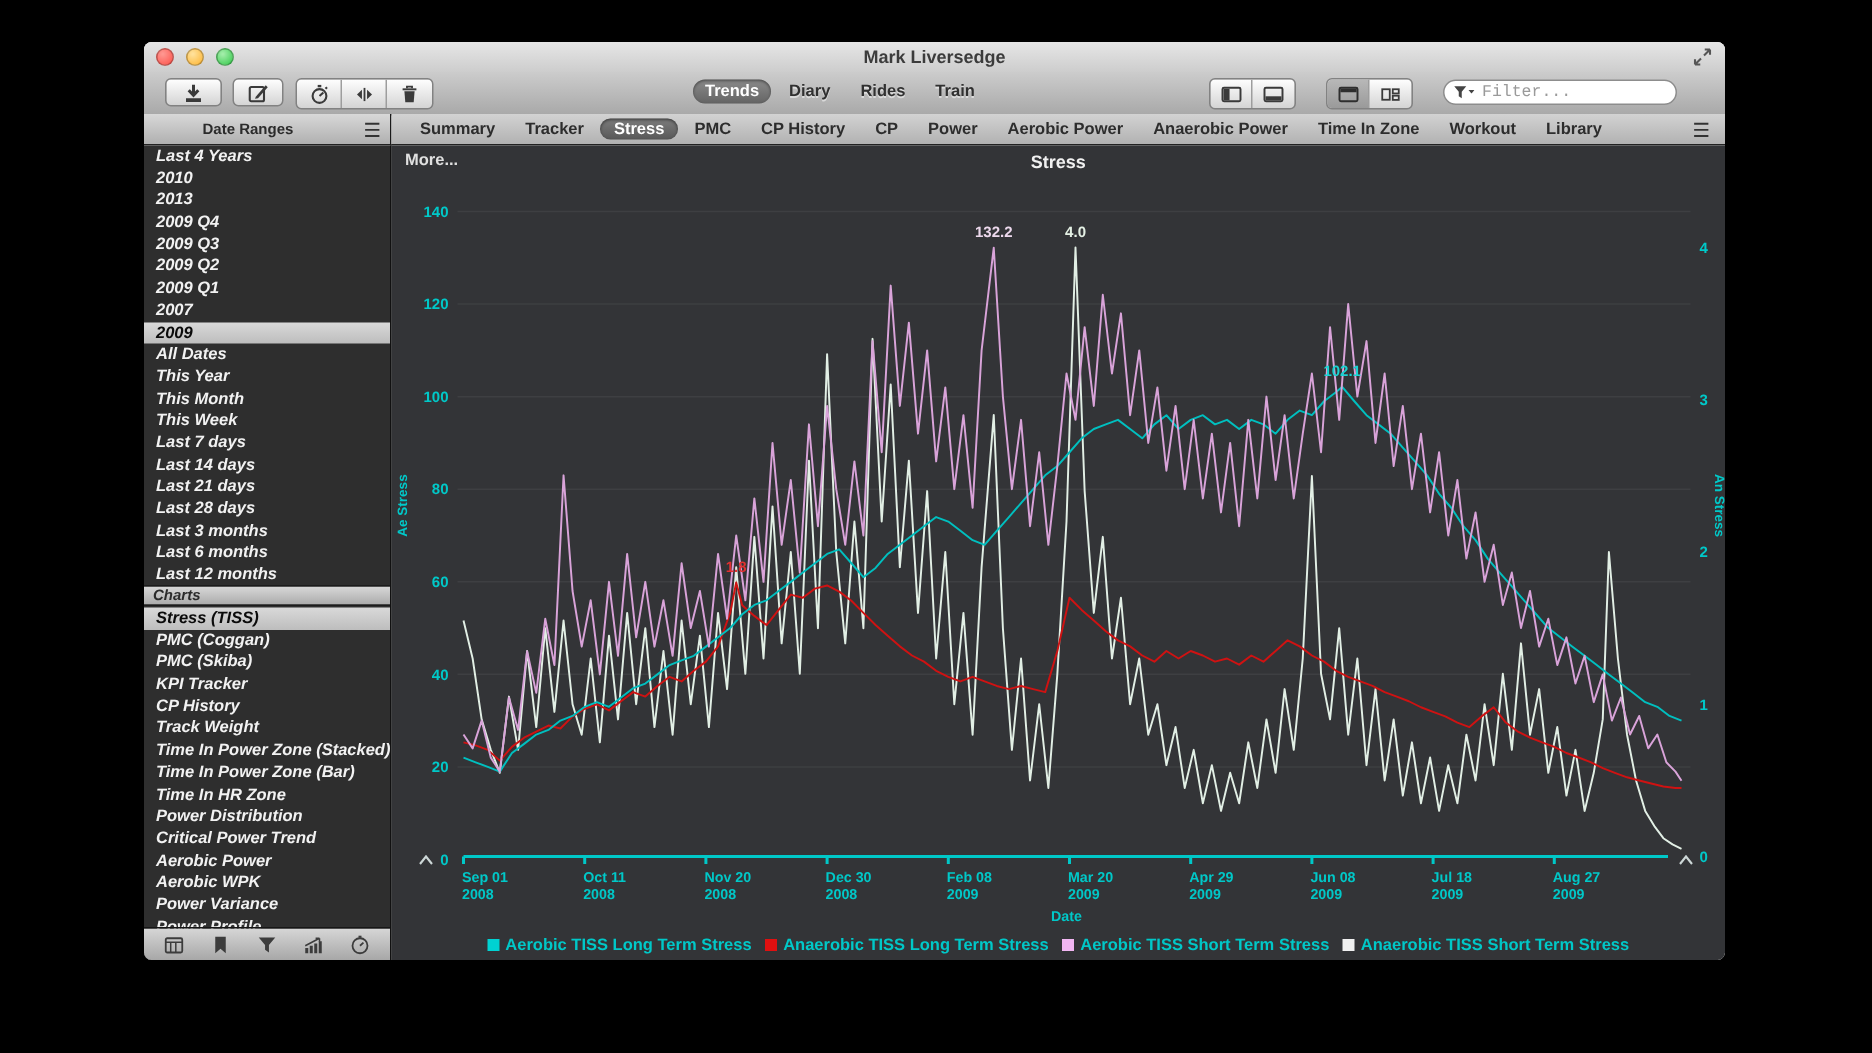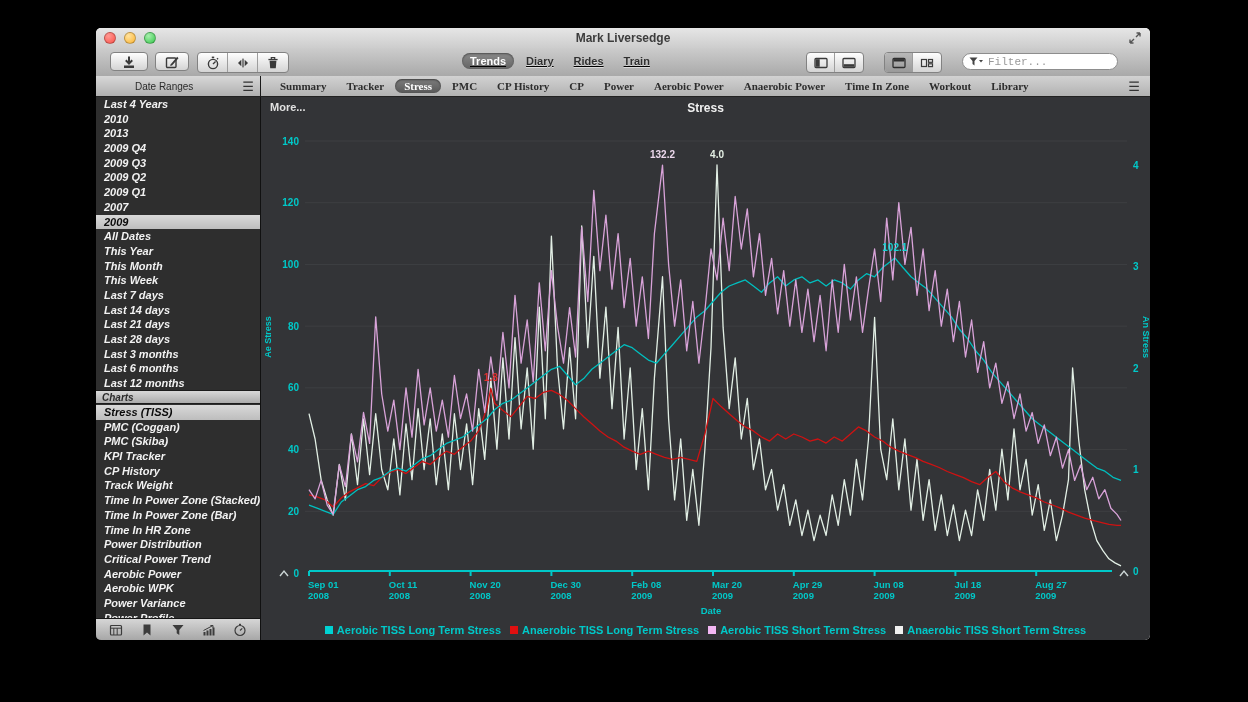--- a/index.html
+++ b/index.html
@@ -22,41 +22,41 @@
   .toolbar{position:absolute;left:0;top:20px;width:100%;height:28px;
            background:linear-gradient(#cccccc,#a9a9a9);border-bottom:1px solid #6f6f6f;}
   .tbtn{position:absolute;top:4px;height:19px;box-sizing:border-box;border:1px solid #828282;
         border-radius:4px;background:linear-gradient(#fefefe,#d4d4d4);
         display:flex;align-items:center;justify-content:center;}
   .tgroup{position:absolute;top:4px;height:19px;display:flex;border:1px solid #828282;border-radius:4px;
           background:linear-gradient(#fefefe,#d4d4d4);overflow:hidden;}
   .tseg{width:30px;display:flex;align-items:center;justify-content:center;border-right:1px solid #9d9d9d;box-sizing:border-box;}
   .tseg:last-child{border-right:none;}
   .icon16{width:16px;height:16px;display:block;}
-  .viewtabs{position:absolute;left:366px;top:5px;display:flex;align-items:center;gap:4px;text-decoration:underline;}
+  .viewtabs{position:absolute;left:366px;top:5px;display:flex;align-items:center;gap:4px;}
   .vtab{font-size:11px;font-weight:bold;color:#303030;padding:2px 8px;text-shadow:0 1px 0 rgba(255,255,255,.5);}
   .vtab.sel{background:linear-gradient(#8b8b8b,#646464);color:#fff;border-radius:9px;
             box-shadow:inset 0 1px 2px rgba(0,0,0,.45);text-shadow:none;}
   .filter{position:absolute;left:866px;top:5px;width:156px;height:17px;border-radius:9px;
           background:#fff;border:1px solid #8d8d8d;display:flex;align-items:center;padding:0 6px;box-sizing:border-box;}
   .filter input{border:none;outline:none;flex:1;font-size:11px;color:#333;background:transparent;
                 font-family:Liberation Mono, monospace;min-width:0;}
   .filter input::placeholder{color:#9a9a9a;}
   .funnel{width:14px;height:10px;margin-right:3px;flex:none;}
   
   .hdrrow{position:absolute;left:0;top:48px;width:100%;height:21px;}
   .sidehdr{position:absolute;left:0;top:0;width:165px;height:21px;box-sizing:border-box;
            background:linear-gradient(#d8d8d8,#b0b0b0);border-bottom:1px solid #222;border-right:1px solid #1a1a1a;
            display:flex;align-items:center;padding:0 6px;}
-  .sidehdr span.lbl{font-size:10px;font-weight:normal;color:#2b2b2b;flex:1;padding-left:33px;}
+  .sidehdr span.lbl{font-size:10px;font-weight:bold;color:#2b2b2b;flex:1;padding-left:33px;}
   .burger{font-size:13px;color:#333;line-height:1;}
   .tabstrip{position:absolute;left:165px;top:0;right:0;height:21px;box-sizing:border-box;
             background:linear-gradient(#d2d2d2,#b2b2b2);border-bottom:1px solid #222;
             display:flex;align-items:center;padding:0 10px;gap:2px;}
-  .tab{font-size:11px;font-weight:bold;color:#2d2d2d;padding:1px 9px;white-space:nowrap;font-family:Liberation Serif, serif;}
+  .tab{font-size:11px;font-weight:bold;color:#2d2d2d;padding:1px 9px;white-space:nowrap;}
   .tab.sel{background:linear-gradient(#7d7d7d,#585858);color:#fff;border-radius:9px;
            box-shadow:inset 0 1px 2px rgba(0,0,0,.5);}
   .tabstrip .burger{margin-left:auto;}
   
   .sidebar{position:absolute;left:0;top:69px;width:165px;bottom:0;background:#2e2e2e;
            border-right:1px solid #111;box-sizing:border-box;overflow:hidden;font-style:italic;}
   .side-item{height:14.7px;line-height:14.7px;font-size:11px;font-weight:bold;color:#f2f2f2;
              padding-left:8px;white-space:nowrap;overflow:hidden;}
   .side-item.sel{background:linear-gradient(#d9d9d9,#bdbdbd);color:#0b0b0b;}
   .chartshdr{position:absolute;left:0;top:293px;width:100%;height:14px;box-sizing:border-box;

